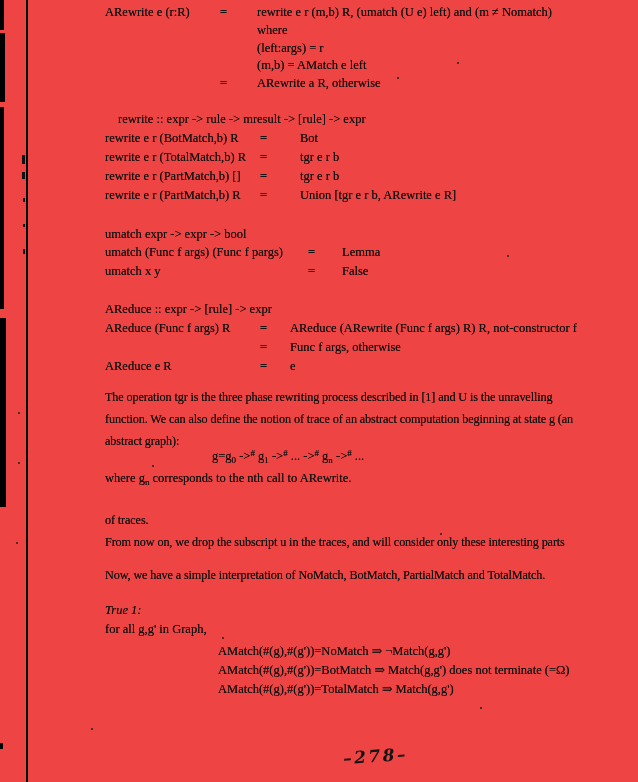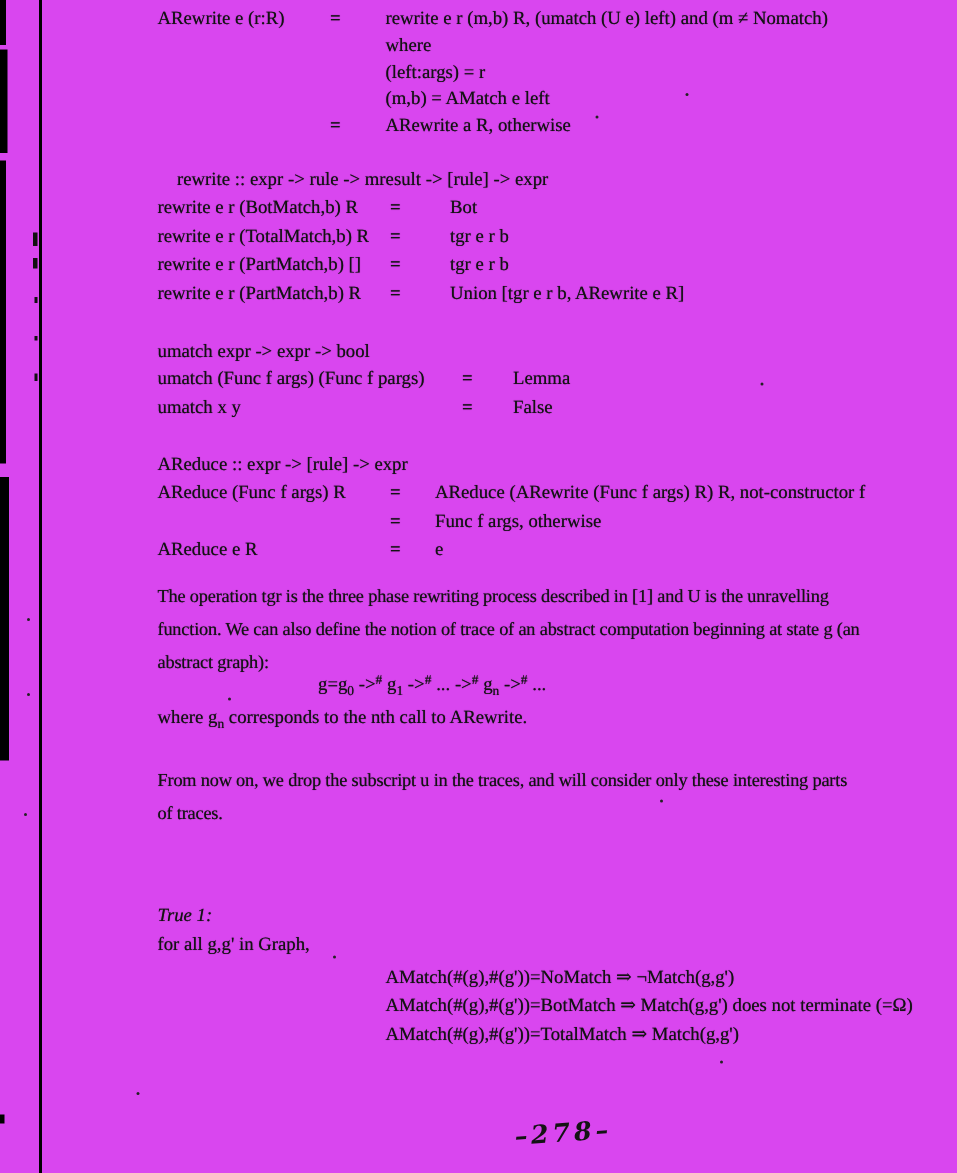--- a/index.html
+++ b/index.html
@@ -1,28 +1,28 @@
 <!DOCTYPE html>
 <html><head>
 <meta charset="utf-8">
 <style>
   html,body{margin:0;padding:0;background:#ffffff;}
   .page{
-    position:relative;width:638px;height:782px;background:#d946ef;
+    position:relative;width:638px;height:782px;background:#ef4444;
     font-family:"Liberation Serif","DejaVu Serif",serif;color:#131313;
     overflow:hidden;
   }
   .t{
     position:absolute;white-space:nowrap;font-size:12.5px;
     text-shadow:0 0 .55px rgba(10,10,10,.75);
   }
   .eq{font-weight:bold;}
   .para{font-size:12.2px;letter-spacing:-.12px;line-height:22px;}
   .para div{white-space:nowrap;}
-  .lemma-lines div{line-height:18.8px;white-space:nowrap;margin-left:39px;}
+  .lemma-lines div{line-height:18.8px;white-space:nowrap;}
   .italic{font-style:italic;}
   .sb{font-size:9px;vertical-align:-3px;letter-spacing:0;}
   .sp{font-size:9px;vertical-align:4px;letter-spacing:0;}
   .edge{position:absolute;background:#000;}
   .vline{position:absolute;background:#000;width:1.6px;}
   .tick{position:absolute;background:#111;}
   .dot{position:absolute;width:2px;height:2px;background:#222;border-radius:50%;}
   .hand{
     position:absolute;font-family:"DejaVu Serif",serif;font-style:italic;font-weight:bold;
     font-size:17px;letter-spacing:2.5px;transform:rotate(-4deg);white-space:nowrap;
@@ -134,24 +134,27 @@
     <span>-&gt;</span><span class="sp">#</span>
     <span>...</span>
   </div>
 
   <div class="t" style="left:105px;top:471px">
     <span>where g</span><span class="sb">n</span>
     <span>corresponds to the nth call to ARewrite.</span>
   </div>
 
   <div class="t para" style="left:105px;top:509px">
+    <div>of traces.</div>
     <div>From now on, we drop the subscript u in the traces, and will consider only these interesting parts</div>
-    <div>of traces.</div>
   </div>
 
+  <div class="t para" style="left:105px;top:564px">
+    <div>Now, we have a simple interpretation of NoMatch, BotMatch, PartialMatch and TotalMatch.</div>
+  </div>
 
   <div>
     <span class="t italic" style="left:105px;top:603px">True 1:</span>
     <span class="t" style="left:105px;top:622px">for all g,g' in Graph,</span>
     <div class="t lemma-lines" style="left:218px;top:642px">
       <div>AMatch(#(g),#(g'))=NoMatch ⇒ ¬Match(g,g')</div>
       <div>AMatch(#(g),#(g'))=BotMatch ⇒ Match(g,g') does not terminate (=Ω)</div>
       <div>AMatch(#(g),#(g'))=TotalMatch ⇒ Match(g,g')</div>
     </div>
   </div>

